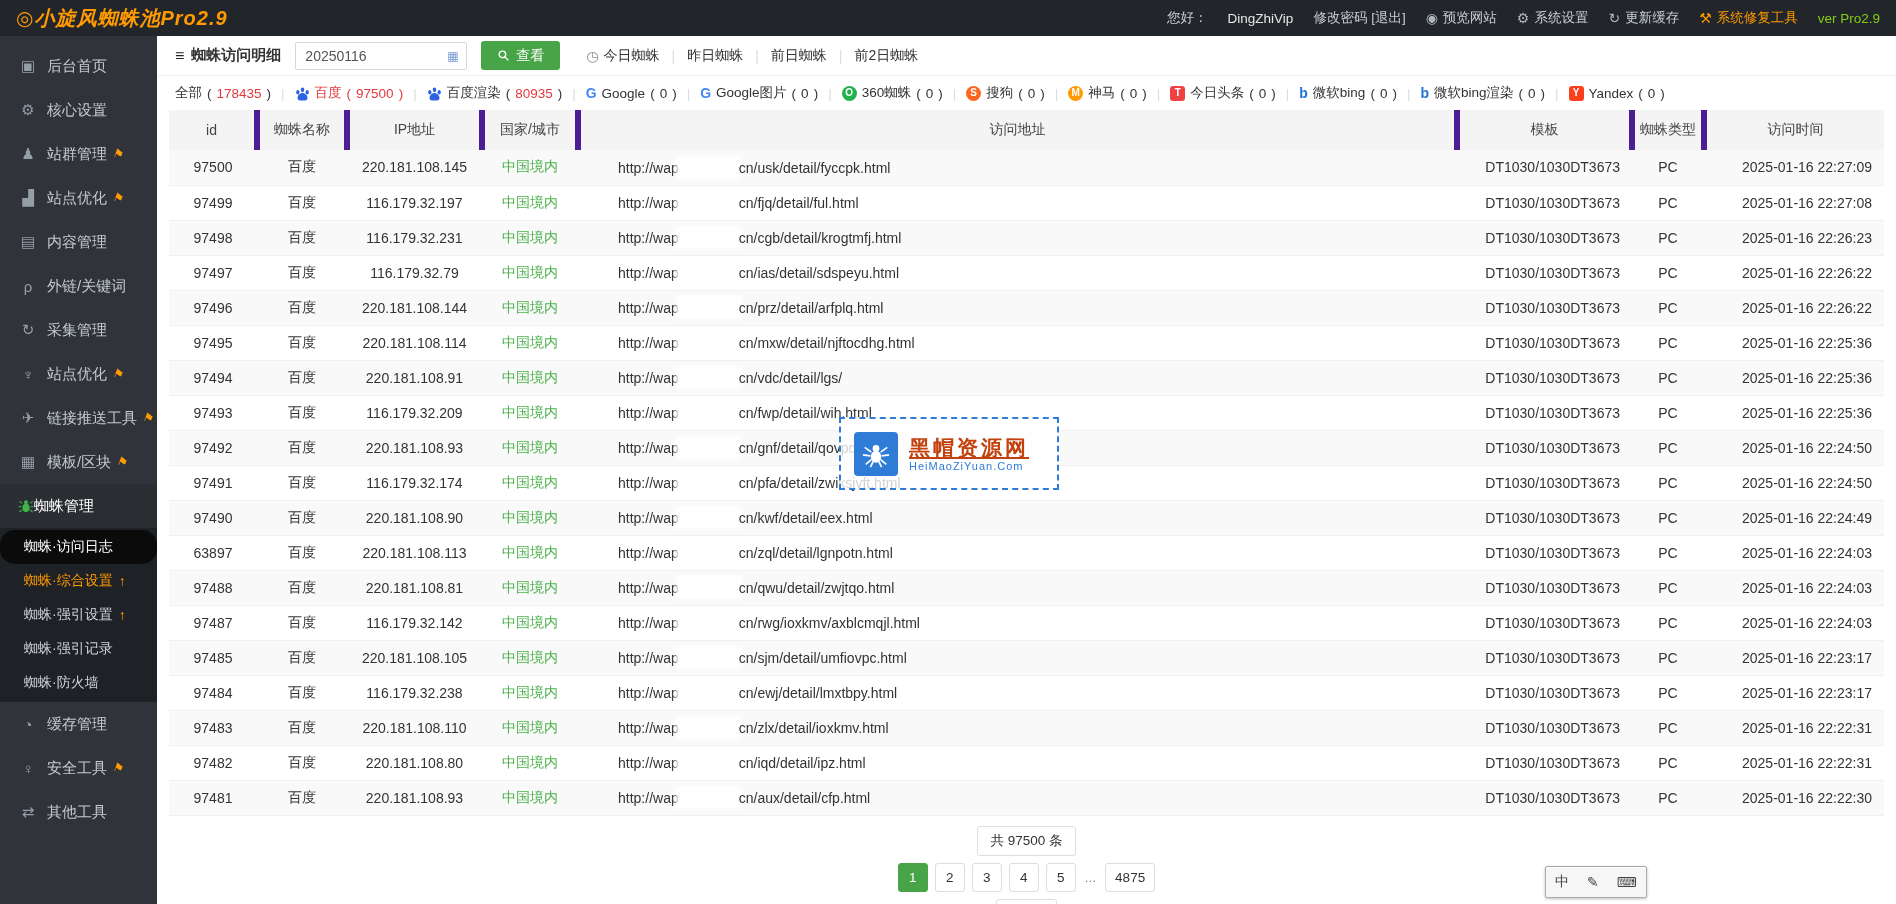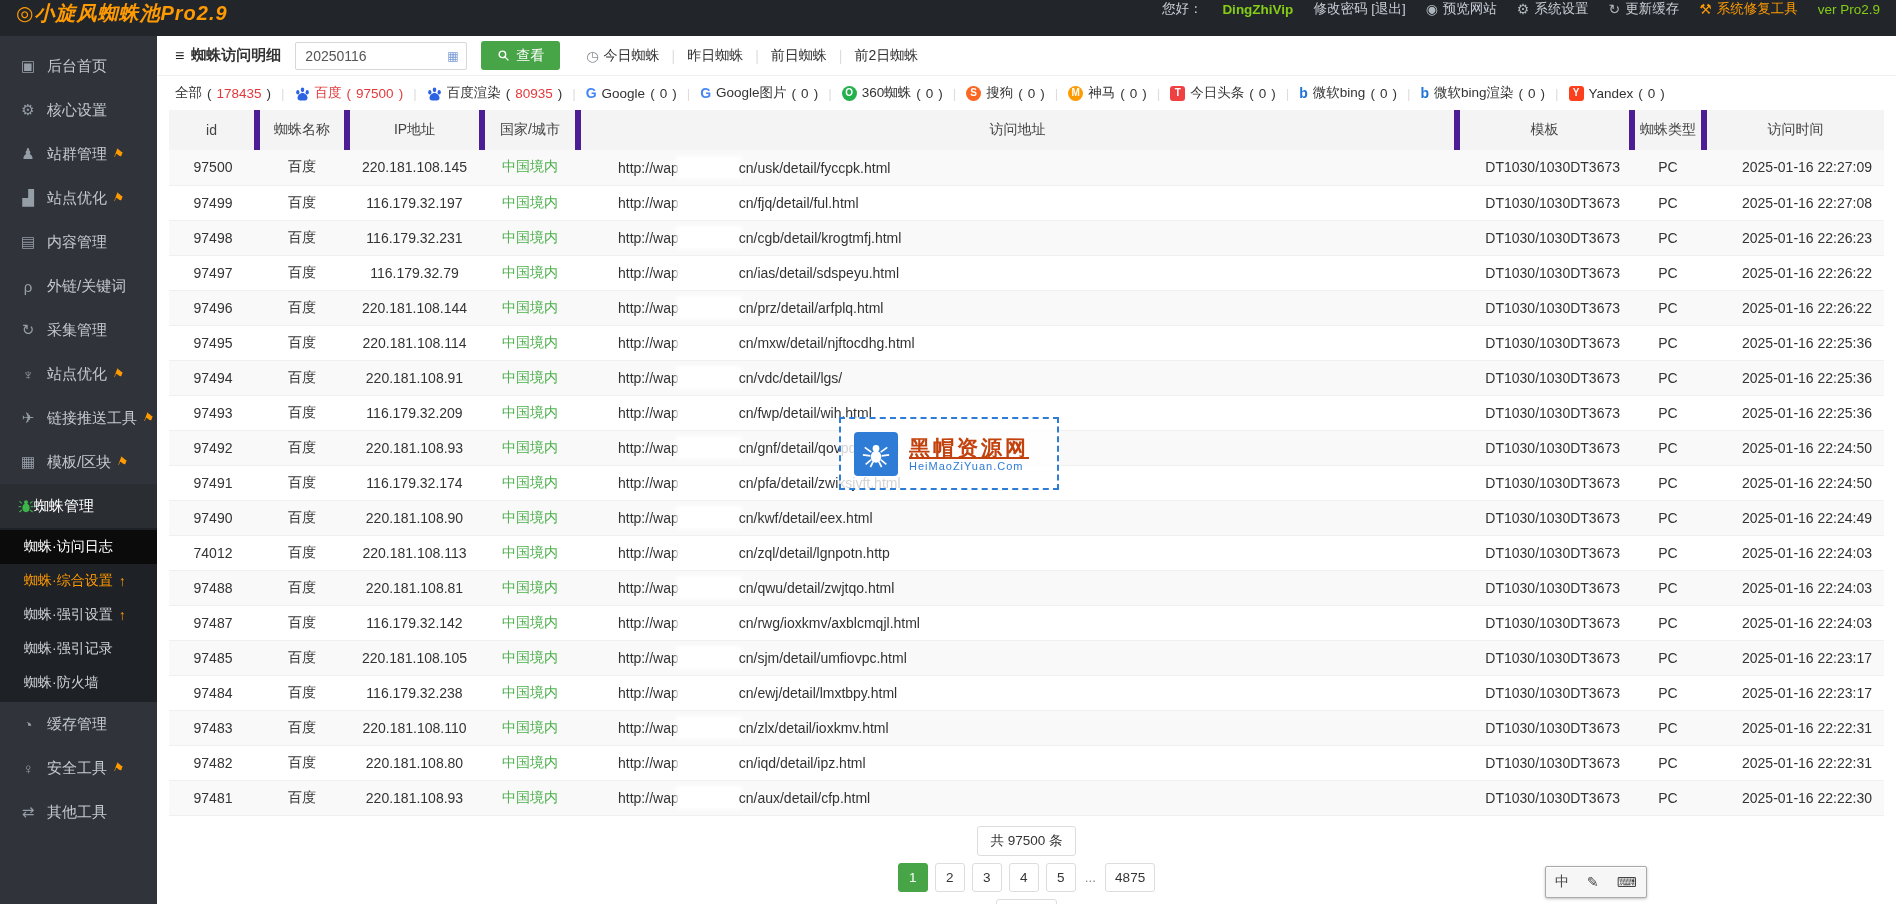--- a/index.html
+++ b/index.html
@@ -1,42 +1,42 @@
 <!DOCTYPE html>
 <html><head>
 <meta charset="utf-8">
 <style>
   * { margin:0; padding:0; box-sizing:border-box; }
   html,body { width:1896px; height:904px; }
   body { font-family:"Liberation Sans","DejaVu Sans",sans-serif; background:#fff; overflow:hidden; }
   .page { position:relative; width:1896px; height:904px; background:#fff; }
 
   
-  .topbar { height:36px; background:#22262b; display:flex; align-items:flex-start; justify-content:space-between; padding:0 16px; }
+  .topbar { height:36px; background:#22262b; display:flex; align-items:center; justify-content:space-between; padding:0 16px; }
   .logo { color:#ff9a00; font-size:20px; font-weight:bold; font-style:italic; letter-spacing:1px; white-space:nowrap; }
   .topbar-right { display:flex; align-items:center; gap:20px; color:#c8ced5; font-size:13.5px; white-space:nowrap; }
   .topbar-right .greet { color:#c8ced5; }
-  .topbar-right .uname { color:#84cc16;font-weight:bold; }
+  .topbar-right .uname { color:#e5e5e5; }
   .tb-item { display:flex; align-items:center; gap:5px; cursor:pointer; }
   .tb-item .ic { font-size:14px; color:#aeb6bd; }
   .tb-item.hl, .tb-item.hl .ic { color:#ff9a00; }
   .tb-ver { color:#84cc16; }
 
   
   .layout { display:flex; height:868px; }
 
   
   .sidebar { width:157px; flex-shrink:0; background:#30343a; padding-top:8px; color:#c3c9cf; }
   .side-item { height:44px; display:flex; align-items:center; padding-left:18px; font-size:15px; cursor:pointer; }
   .side-item .ic { width:20px; text-align:center; margin-right:9px; font-size:15px; color:#959da6; flex-shrink:0; }
   .side-item.active-section { background:#2a2e33; color:#fff; }
   .pin { color:#ff9a00; font-size:12px; margin-left:6px; transform:rotate(20deg); }
   .submenu { background:#1e2126; padding:2px 0; }
   .sub-item { height:34px; display:flex; align-items:center; padding-left:24px; font-size:14px; color:#cfd3d7; cursor:pointer; }
-  .sub-item.active { background:#0b0b0b; color:#fff; }
+  .sub-item.active { background:#0b0b0b; color:#fff;border-radius:15px; }
   .sub-item.highlight { color:#ff9a00; }
   .sub-arrow { color:#ff9a00; margin-left:6px; font-weight:bold; }
 
   
   .main { flex:1; position:relative; background:#fff; }
 
   .toolbar { height:40px; display:flex; align-items:center; gap:14px; padding:0 18px; border-bottom:1px solid #f0f0f0; }
   .toolbar-title { display:flex; align-items:center; gap:7px; font-size:15px; font-weight:bold; color:#333; }
   .tt-icon { font-size:16px; color:#222; }
   .date-wrap { position:relative; }
@@ -484,25 +484,25 @@
                 <td class="c">97490</td>
                 <td class="c">百度</td>
                 <td class="c">220.181.108.90</td>
                 <td class="country">中国境内</td>
                 <td class="url"><span>http://wap</span><span class="censor"></span><span>cn/kwf/detail/eex.html</span></td>
                 <td class="r">DT1030/1030DT3673</td>
                 <td class="c">PC</td>
                 <td class="r">2025-01-16 22:24:49</td>
               </tr>
               <tr>
-                <td class="c">74012</td>
+                <td class="c">63897</td>
                 <td class="c">百度</td>
                 <td class="c">220.181.108.113</td>
                 <td class="country">中国境内</td>
-                <td class="url"><span>http://wap</span><span class="censor"></span><span>cn/zql/detail/lgnpotn.http</span></td>
+                <td class="url"><span>http://wap</span><span class="censor"></span><span>cn/zql/detail/lgnpotn.html</span></td>
                 <td class="r">DT1030/1030DT3673</td>
                 <td class="c">PC</td>
                 <td class="r">2025-01-16 22:24:03</td>
               </tr>
               <tr>
                 <td class="c">97488</td>
                 <td class="c">百度</td>
                 <td class="c">220.181.108.81</td>
                 <td class="country">中国境内</td>
                 <td class="url"><span>http://wap</span><span class="censor"></span><span>cn/qwu/detail/zwjtqo.html</span></td>

